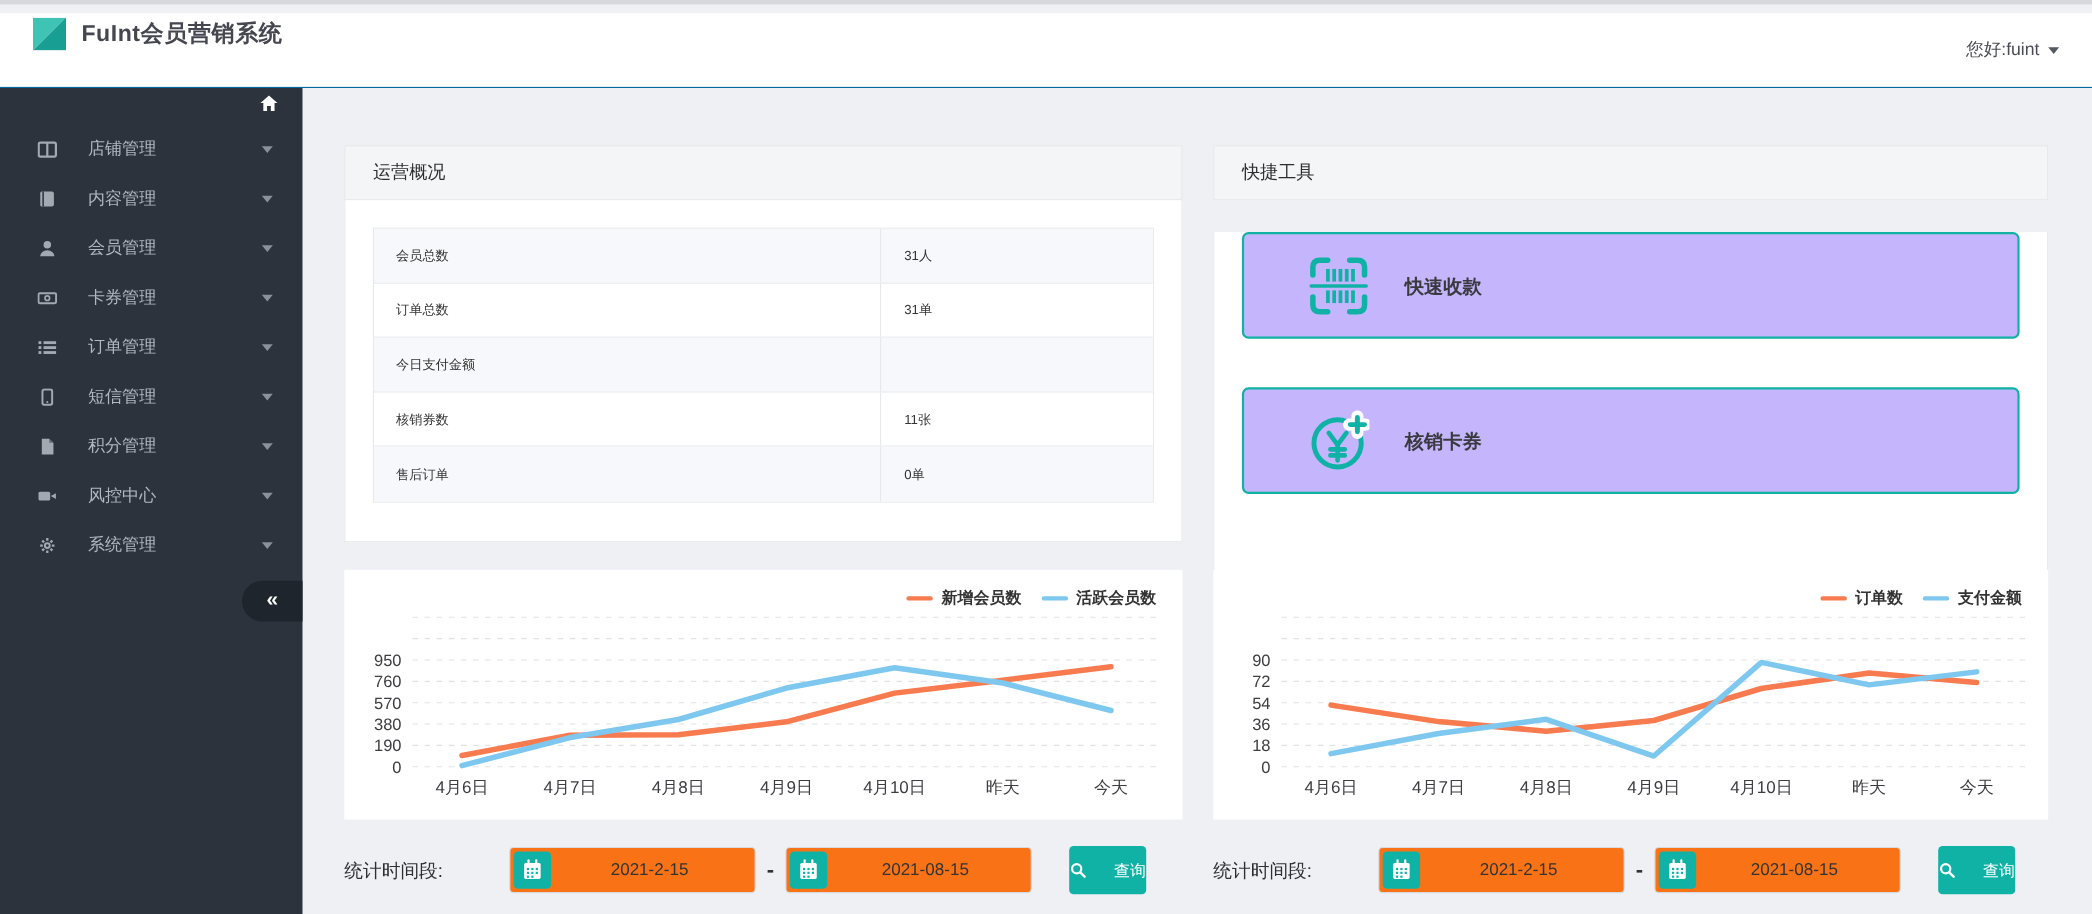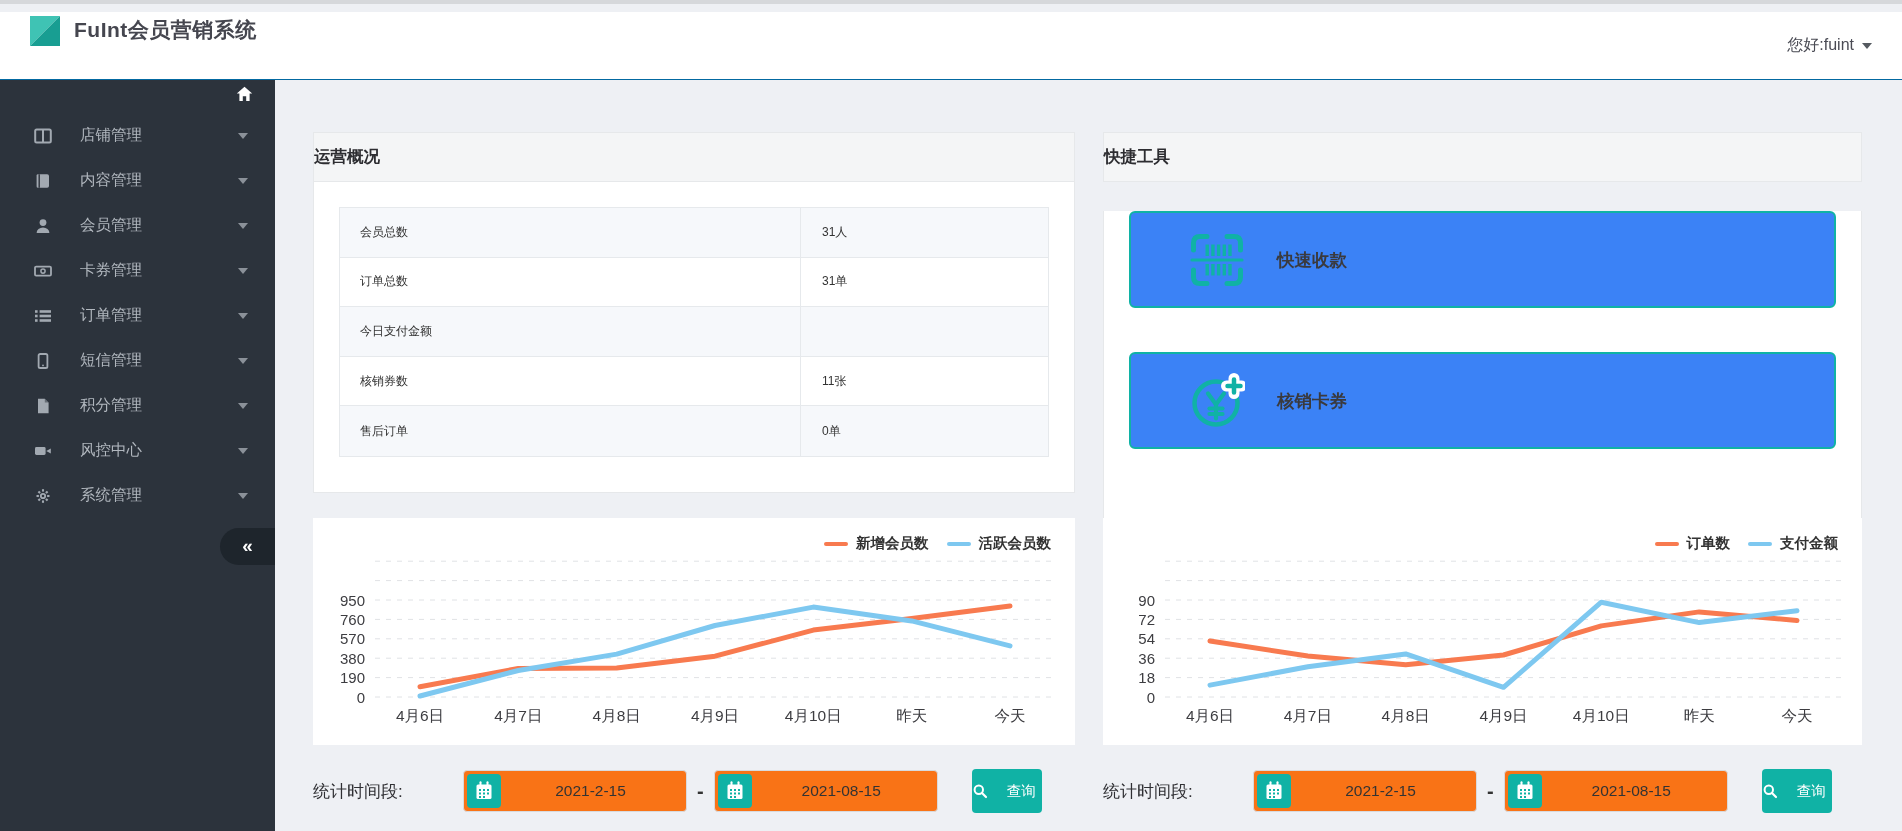--- a/index.html
+++ b/index.html
@@ -30,37 +30,37 @@
   .menu-label { margin-left:27px; font-size:15.5px; color:#b2b8bf; }
   .menu-caret { margin-left:auto; width:0; height:0; border-left:5px solid transparent;
                 border-right:5px solid transparent; border-top:6px solid #8b9199; }
   .collapse-btn { position:absolute; right:0; top:460px; width:55px; height:37px; background:#1e252c;
                   border-radius:19px 0 0 19px; color:#fff; font-size:19px; line-height:35px;
                   text-align:center; cursor:pointer; font-weight:bold; }
 
   
   .card { position:absolute; background:#fff; }
   .card-header { height:50px; background:#f4f5f6; border:1px solid #e6e8ea; display:flex; align-items:center; }
-  .card-title { font-size:16.5px; font-weight:bold; color:#2d2d31; }
+  .card-title { margin-left:25px; font-size:16.5px; font-weight:normal; color:#2d2d31; }
   .card-body { background:#fff; border:1px solid #e6e8ea; border-top:none; }
 
   .overview-card { left:313px; top:132px; width:762px; height:361px; background:transparent; }
   .overview-card .card-body { height:311px; padding:25px; }
   .stats-table { width:100%; height:250px; border:1px solid #e6e9ec; }
   .stats-row { display:flex; height:49.6px; border-bottom:1px solid #e6e9ec; background:#fff; }
   .stats-row:last-child { border-bottom:none; }
   .stats-row:nth-child(odd) { background:#f6f8fb; }
   .cell { display:flex; align-items:center; font-size:12px; color:#333; }
   .cell.label { flex:0 0 461px; padding-left:20px; border-right:1px solid #e6e9ec; }
   .cell.value { flex:1; padding-left:21px; }
 
   .tools-card { left:1103px; top:132px; width:759px; height:361px; background:transparent; }
   .tools-card .card-body { height:311px; padding:0 25px; }
   .tool-btn { height:97px; border:2px solid var(--accent); border-radius:6px; display:flex;
-              align-items:center; padding-left:58px; cursor:pointer; background:#3b82f6; }
+              align-items:center; padding-left:58px; cursor:pointer; background:#c4b5fd; }
   .tool-btn:first-of-type { margin-top:29px; }
   .tool-btn + .tool-btn { margin-top:44px; }
   .tool-label { margin-left:32px; font-size:17.5px; font-weight:600; color:#3a3a3e; }
 
   
   .chart-card { background:#fff; }
   .chart-card.left  { left:313px;  top:518px; width:762px; height:227px; }
   .chart-card.right { left:1103px; top:518px; width:759px; height:227px; }
   .legend { position:absolute; top:16px; right:24px; display:flex; align-items:center; gap:18px; z-index:2; }
   .legend-item { display:flex; align-items:center; gap:8px; cursor:pointer;font-weight:bold; }
@@ -73,21 +73,21 @@
   .filter-row.left { left:313px; }
   .filter-row.right { left:1103px; }
   .filter-label { font-size:17px; color:#2f2f33; width:95px; margin-right:55px; white-space:nowrap; }
   .date-input { width:224px; height:42px; background:#f97316; border:1px solid #d8dadd; border-radius:4px;
                 display:flex; align-items:center; cursor:pointer; }
   .cal-btn { width:34px; height:34px; margin-left:3px; background:var(--accent); border-radius:4px;
              display:flex; align-items:center; justify-content:center; flex:0 0 auto; cursor:pointer; }
   .date-text { flex:1; text-align:center; font-size:15.5px; color:#333; padding-right:6px; }
   .range-dash { margin:0 10px; font-size:20px; font-weight:bold; color:#333; }
   .query-btn { margin-left:34px; width:70px; height:44px; background:var(--accent); border:none; border-radius:4px;
-               color:#fff; font-size:14.5px; display:flex; align-items:center; justify-content:flex-start; gap:19px;
+               color:#fff; font-size:14.5px; display:flex; align-items:center; justify-content:space-between; gap:19px;
                cursor:pointer; font-family:inherit; }
 </style>
 </head>
 <body>
 
 <div class="page" style="--accent:#10b2a5;">
   <div class="topstrip"></div>
 
   <header class="topbar">
     <div class="logo">

